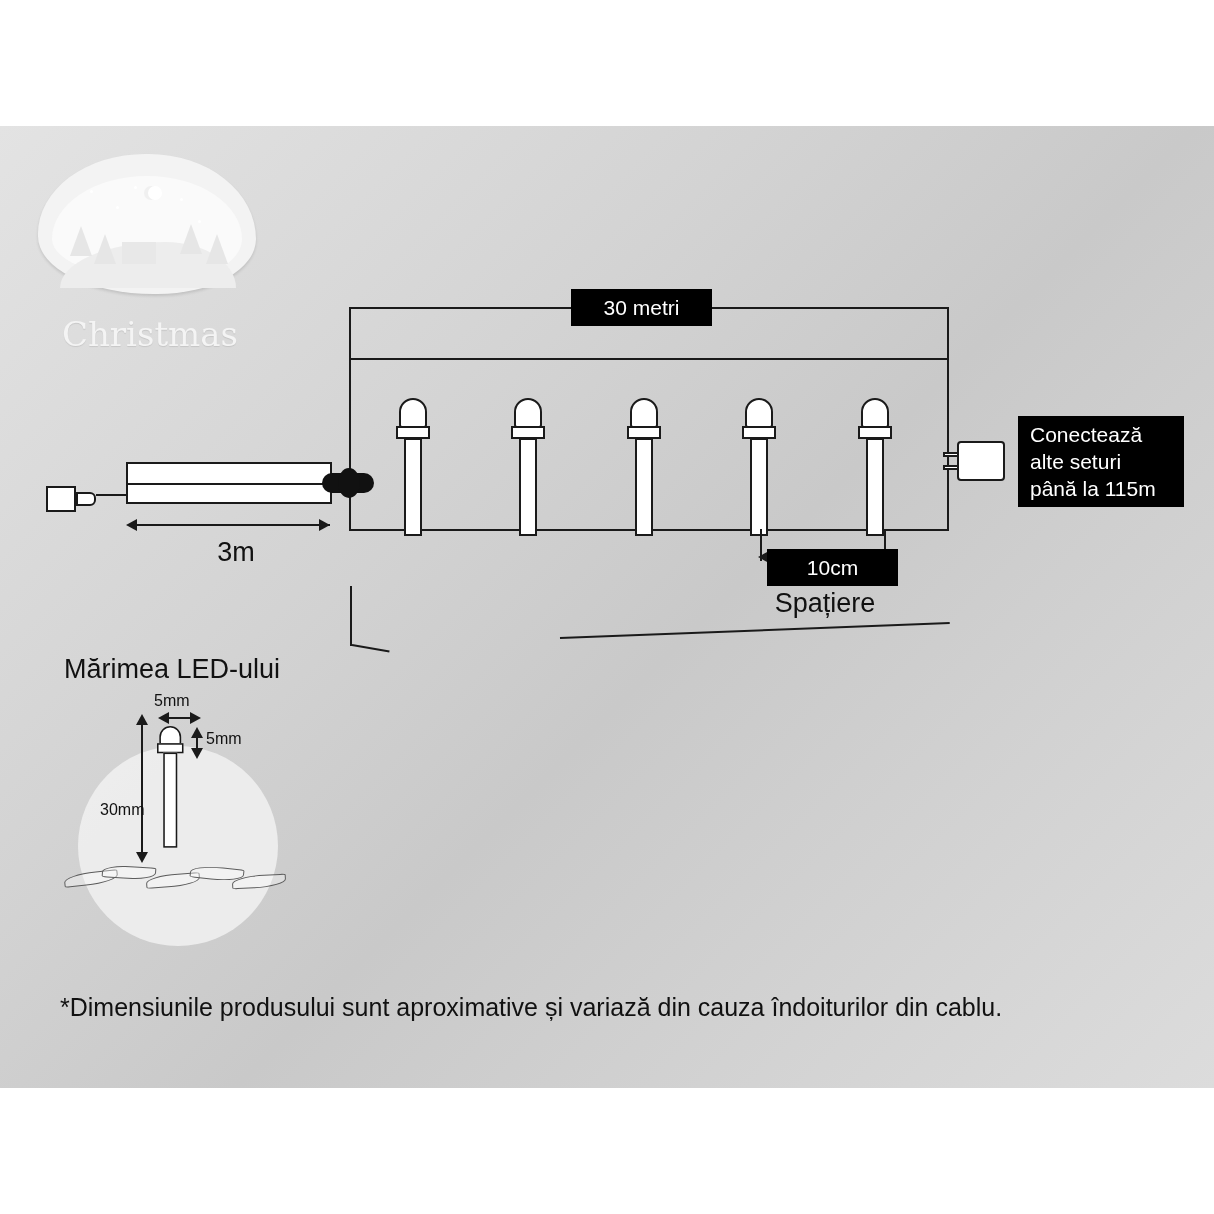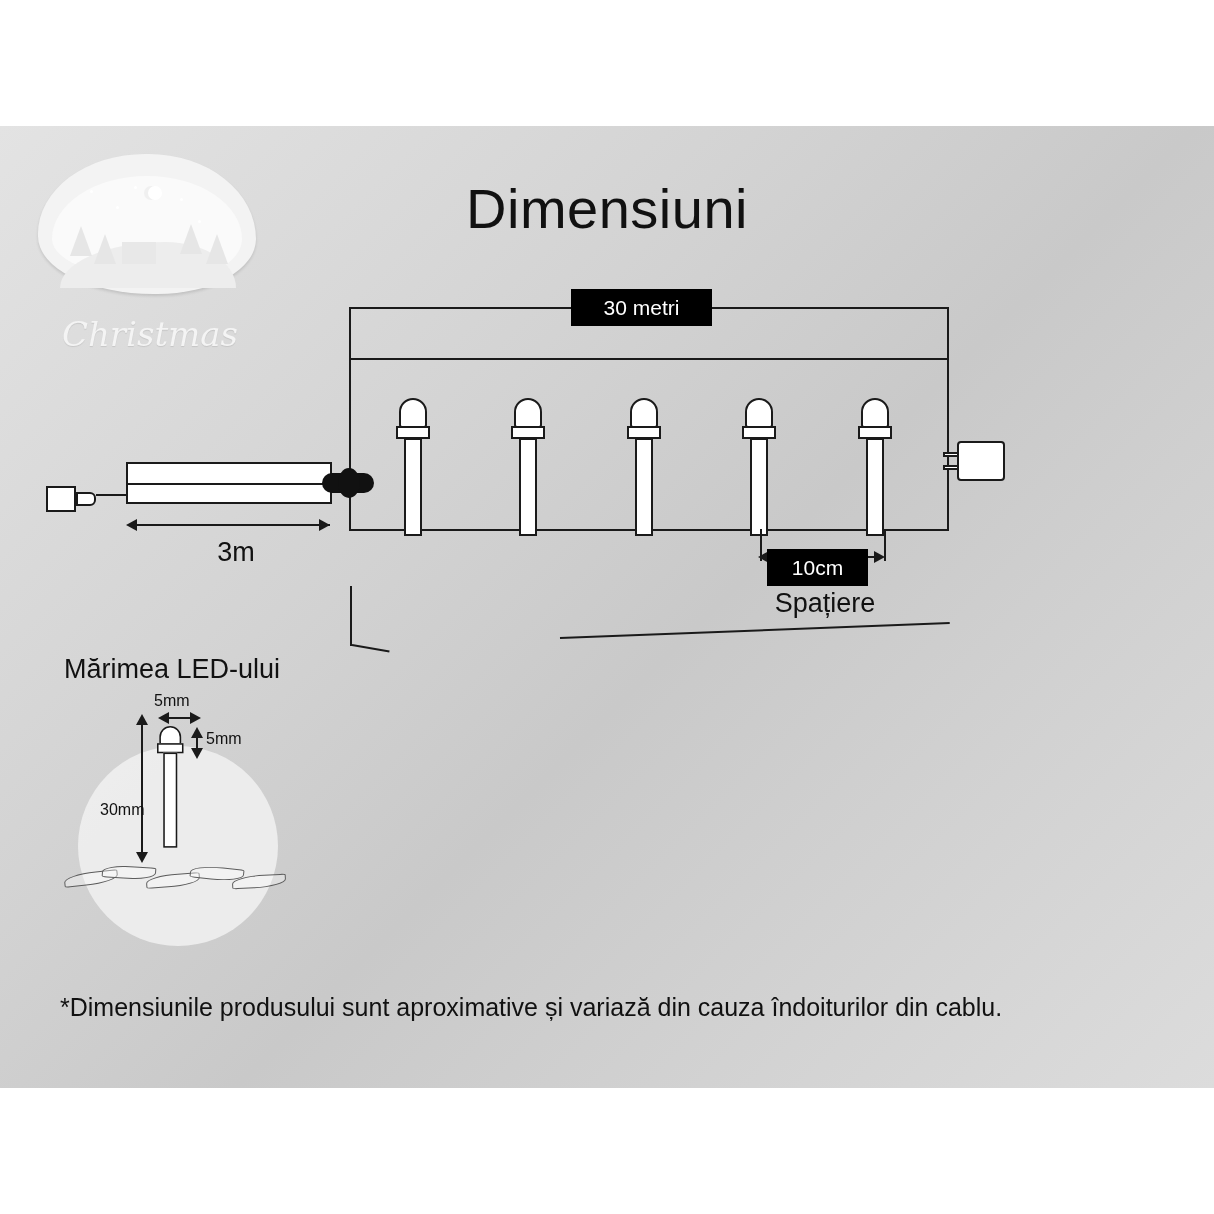--- a/index.html
+++ b/index.html
@@ -137,21 +137,20 @@
     text-shadow: 0 1px 1px rgba(0,0,0,0.10);
   }
   #logo .brand2 {
     position: absolute;
     left: 0;
     top: 168px;
     width: 240px;
     text-align: center;
     font-size: 34px;
     font-family: "DejaVu Serif", serif;
-    font-style: italic;
     color: #f4f4f4;
     text-shadow: 0 1px 1px rgba(0,0,0,0.10);
   }
 
   
   .bulb {
     position: absolute;
     width: 34px;
   }
   .bulb .cap {
@@ -354,21 +353,20 @@
     box-sizing: border-box;
   }
 </style>
 </head>
 <body>
 
 <div id="page">
 
   <div id="canvas">
 
-    <div id="title">Dimensiuni</div>
 
     <div id="logo">
       <div class="blob"></div>
       <div class="blob2"></div>
       <div class="hill"></div>
       <div class="moon"></div>
       <div class="star" style="left:60px;  top:44px;"></div>
       <div class="star" style="left:86px;  top:60px;"></div>
       <div class="star" style="left:150px; top:52px;"></div>
       <div class="star" style="left:168px; top:74px;"></div>
@@ -434,27 +432,30 @@
     <div class="arrow-line" style="left:136px; top:398px; width:194px;"></div>
     <div class="arrow-head ah-left" style="left:126px; top:393px;"></div>
     <div class="arrow-head ah-right" style="left:319px; top:393px;"></div>
     <div class="plain-text" style="left:176px; top:411px; width:120px; text-align:center; font-size:27px;">3m</div>
 
     <div id="end-connector">
       <div class="pr" style="top:11px;"></div>
       <div class="pr" style="top:24px;"></div>
       <div class="sock"></div>
     </div>
+    <div class="label-box" style="left:1018px; top:290px; width:166px; text-align:left;">Conectează
+alte seturi
+până la 115m</div>
 
     <div class="tick" style="left:760px; top:403px; height:32px;"></div>
     <div class="tick" style="left:884px; top:403px; height:32px;"></div>
     <div class="arrow-line" style="left:766px; top:430px; width:114px;"></div>
     <div class="arrow-head ah-left" style="left:758px; top:425px;"></div>
     <div class="arrow-head ah-right" style="left:874px; top:425px;"></div>
-    <div class="label-box" style="left:767px; top:423px; width:101px;">10cm</div>
+    <div class="label-box" style="left:767px; top:423px; width:131px;">10cm</div>
     <div class="plain-text" style="left:730px; top:462px; width:190px; text-align:center; font-size:27px;">Spațiere</div>
 
     <div class="line" style="left:350px; top:460px; width:2px; height:60px; transform:rotate(0deg);"></div>
     <div class="line h-line" style="left:352px; top:518px; width:38px; transform:rotate(10deg); transform-origin:left center;"></div>
     <div class="line h-line" style="left:560px; top:511px; width:390px; transform:rotate(-2.2deg); transform-origin:left center;"></div>
 
     <div class="plain-text" style="left:64px; top:528px; font-size:27px;">Mărimea LED-ului</div>
 
     <div id="inset-circle"></div>
 

